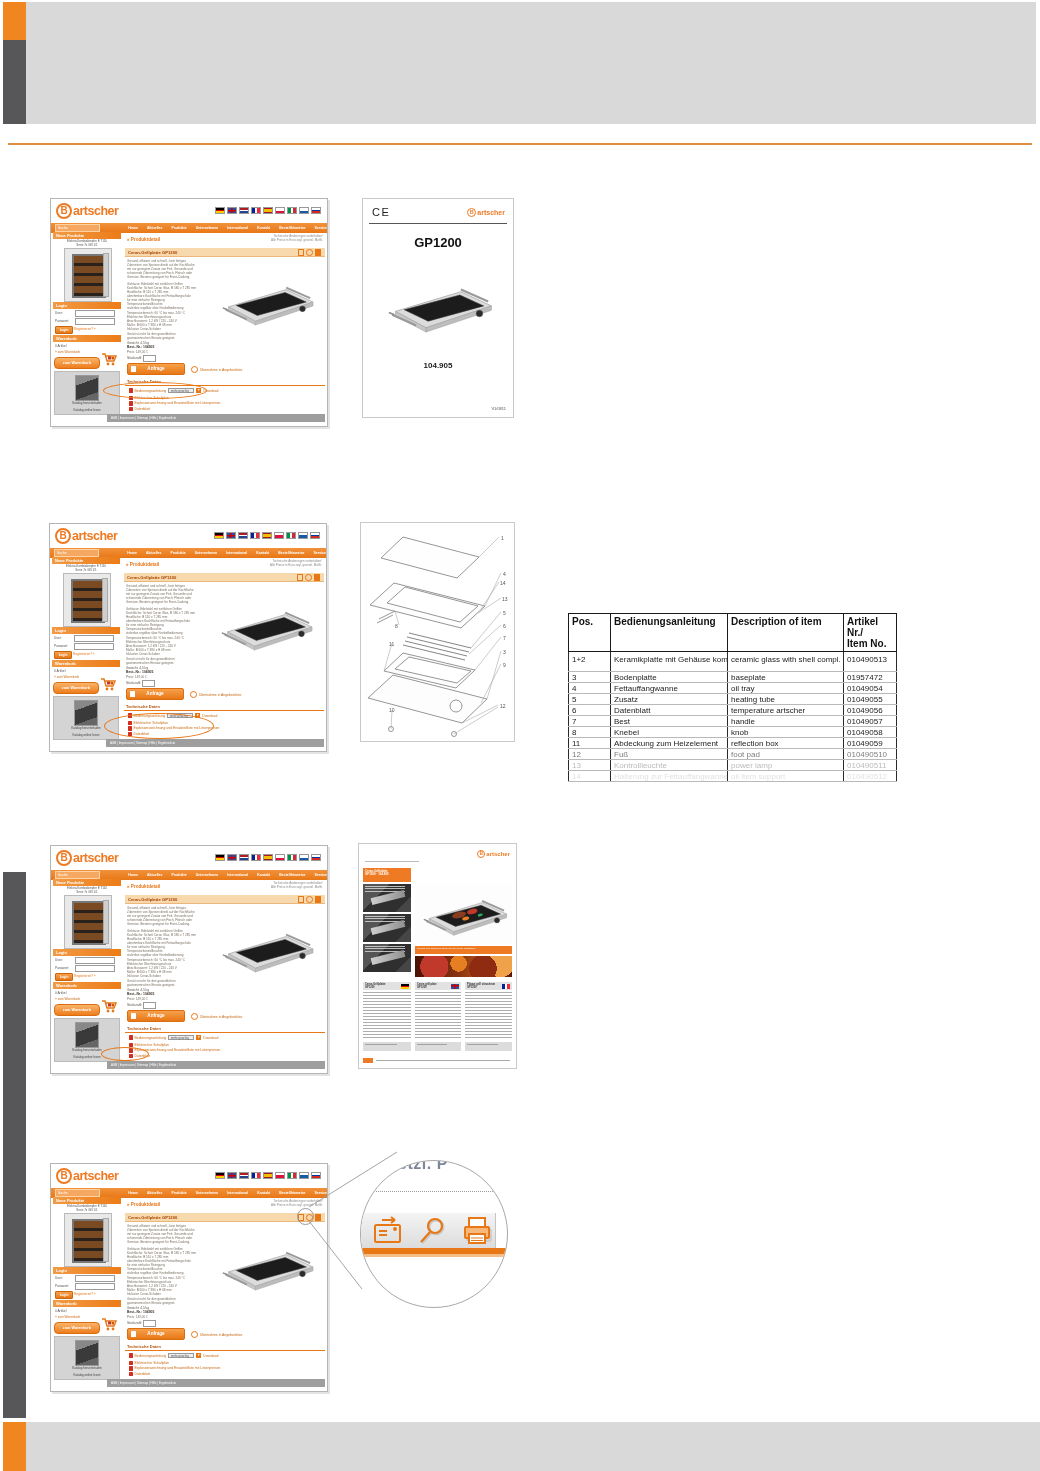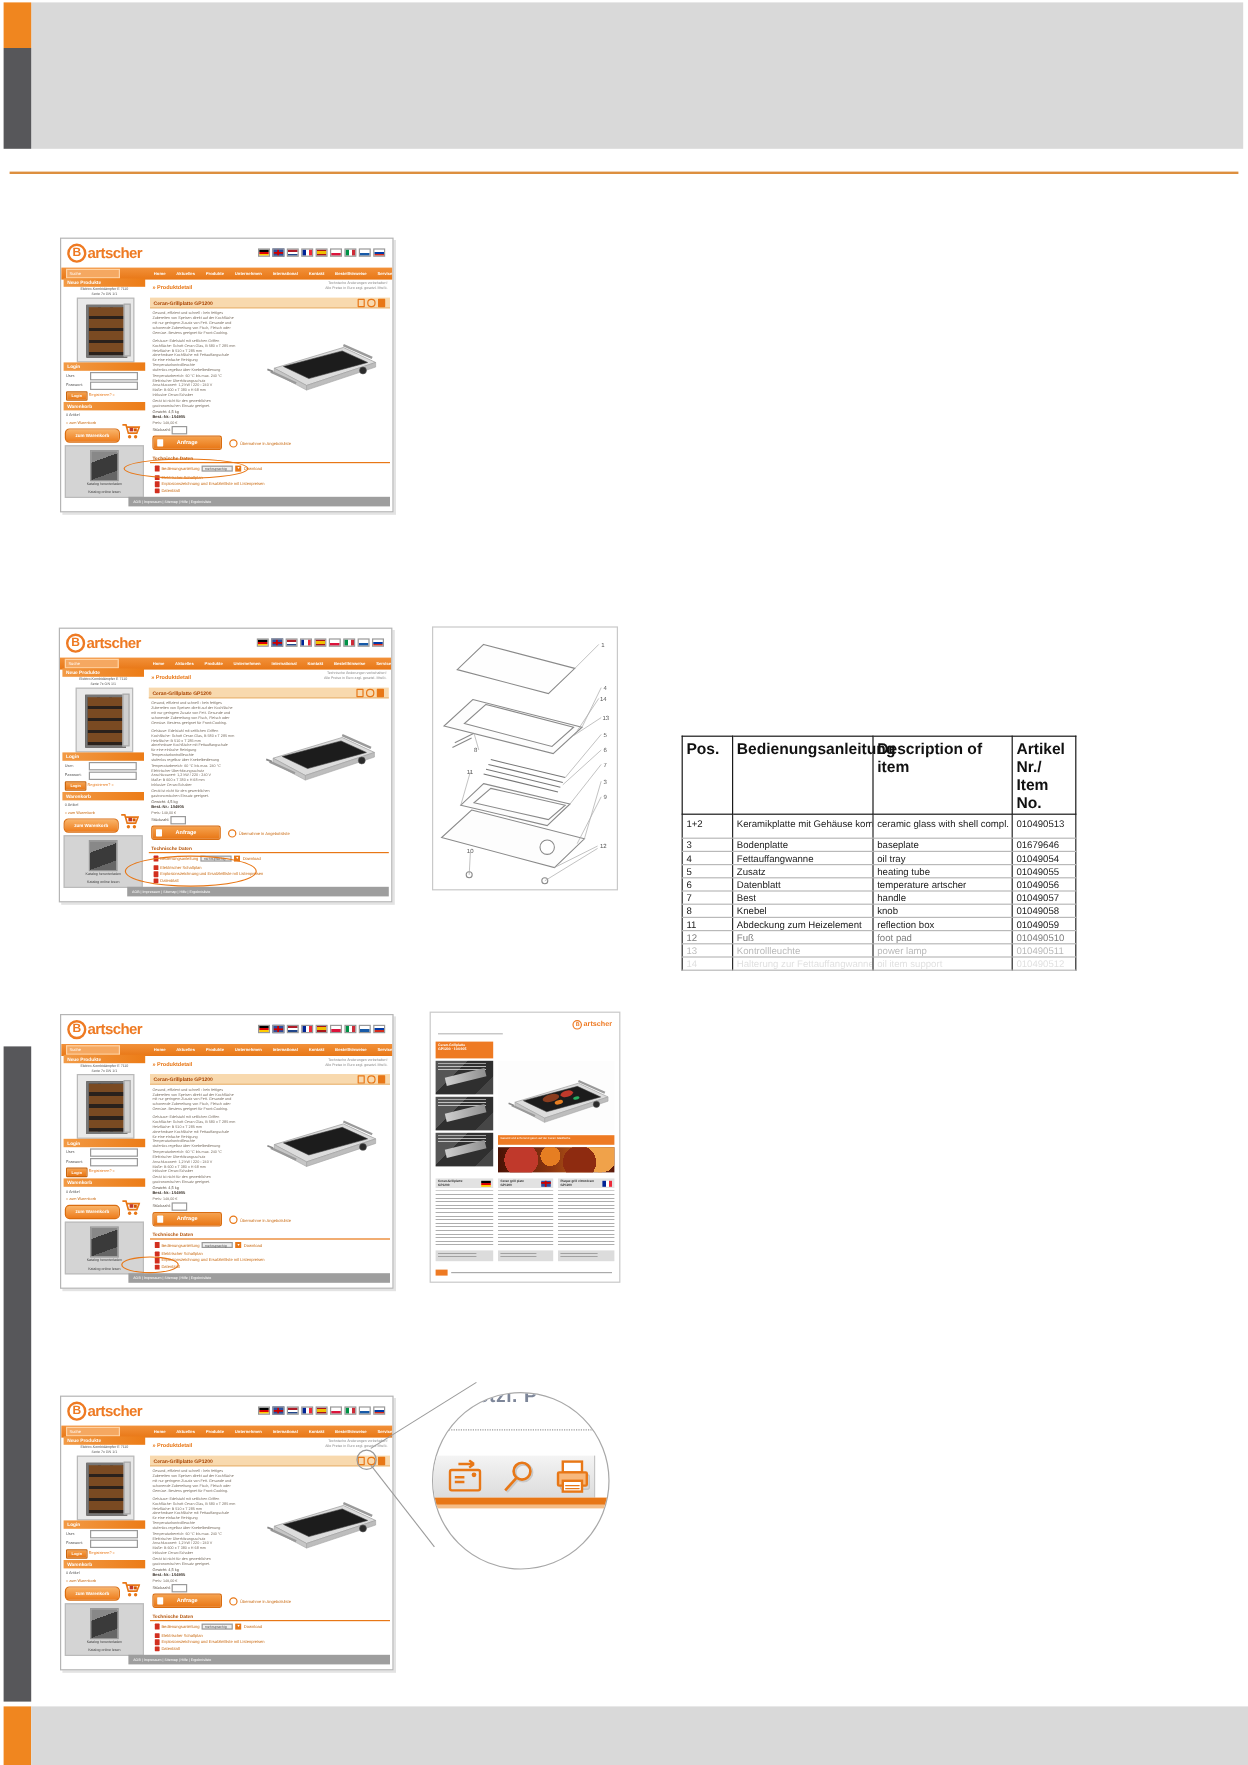--- a/index.html
+++ b/index.html
@@ -131,21 +131,21 @@
               font-size:8px;font-weight:bold;color:#222;}
   .cover-ver{position:absolute;right:7px;bottom:6px;font-size:4px;color:#555;}
 
   
   .diagram{left:360px;top:522px;width:153px;height:218px;background:#fff;border:1px solid #c9c9c9;}
   .callout{position:absolute;font-size:5px;color:#555;}
 
   
   .parts{left:568px;top:613px;width:328px;}
   table.pt{border-collapse:collapse;width:328px;table-layout:fixed;background:#fff;}
-  .pt th{border:1px solid #1a1a1a;border-bottom:1.6px solid #1a1a1a;font-size:13px;font-weight:bold;
+  .pt th{border:1px solid #1a1a1a;border-bottom:1.6px solid #1a1a1a;font-size:10px;font-weight:bold;
          text-align:left;padding:2px 3px;color:#111;vertical-align:top;white-space:pre-line;}
   .pt td{border-left:1px solid #2a2a2a;border-right:1px solid #2a2a2a;border-bottom:0.8px solid #b9b9b9;
          font-size:8px;color:#222;padding:0.5px 3px;overflow:hidden;white-space:nowrap;}
   .pt .pt-r0 td{padding:3px 3px 7px;}
   .pt .pt-r8{opacity:.6;} .pt .pt-r9{opacity:.32;} .pt .pt-r10{opacity:.14;}
   .pt col.c1{width:42px;} .pt col.c2{width:117px;} .pt col.c3{width:116px;} .pt col.c4{width:53px;}
 
   
   .flyer{left:358px;top:843px;width:157px;height:224px;background:#fff;border:1px solid #c9c9c9;overflow:hidden;}
   .flyer .abs{position:absolute;}
@@ -349,20 +349,34 @@
       <span class="ws-link">Explosionszeichnung und Ersatzteilliste mit Listenpreisen</span>
     </div>
     <div class="abs ws-link-row lr4">
       <span class="ws-pdf"></span>
       <span class="ws-link">Datenblatt</span>
     </div>
     <div class="abs ws-footer">AGB | Impressum | Sitemap | Hilfe | Ergebnisliste</div>
   </div>
 </div>
     <div class="ellipse e-row1"></div>
+  </div>
+  <div class="abs cover">
+    <div class="cover-ce">CE</div>
+    <div class="cover-logo">
+      <span class="mini-b">B</span>
+      <span class="mini-t">artscher</span>
+    </div>
+    <div class="cover-rule"></div>
+    <div class="cover-model">GP1200</div>
+    <svg class="cover-img" viewBox="0 0 220 100">
+        <use href="#griddle"></use>
+      </svg>
+    <div class="cover-item">104.905</div>
+    <div class="cover-ver">V1/0811</div>
   </div>
 
   <div class="abs web-shot slot2">
     <div class="stamp">
   <div class="shot-inner">
     <div class="abs ws-logo">
       <span class="ws-logo-b">B</span>
       <span class="ws-logo-t">artscher</span>
     </div>
     <div class="abs ws-flags">
@@ -571,21 +585,21 @@
           <tr class="pt-r0">
             <td>1+2</td>
             <td>Keramikplatte mit Gehäuse kompl.</td>
             <td>ceramic glass with shell compl.</td>
             <td>010490513</td>
           </tr>
           <tr class="pt-r1">
             <td>3</td>
             <td>Bodenplatte</td>
             <td>baseplate</td>
-            <td>01679646</td>
+            <td>01957472</td>
           </tr>
           <tr class="pt-r2">
             <td>4</td>
             <td>Fettauffangwanne</td>
             <td>oil tray</td>
             <td>01049054</td>
           </tr>
           <tr class="pt-r3">
             <td>5</td>
             <td>Zusatz</td>

